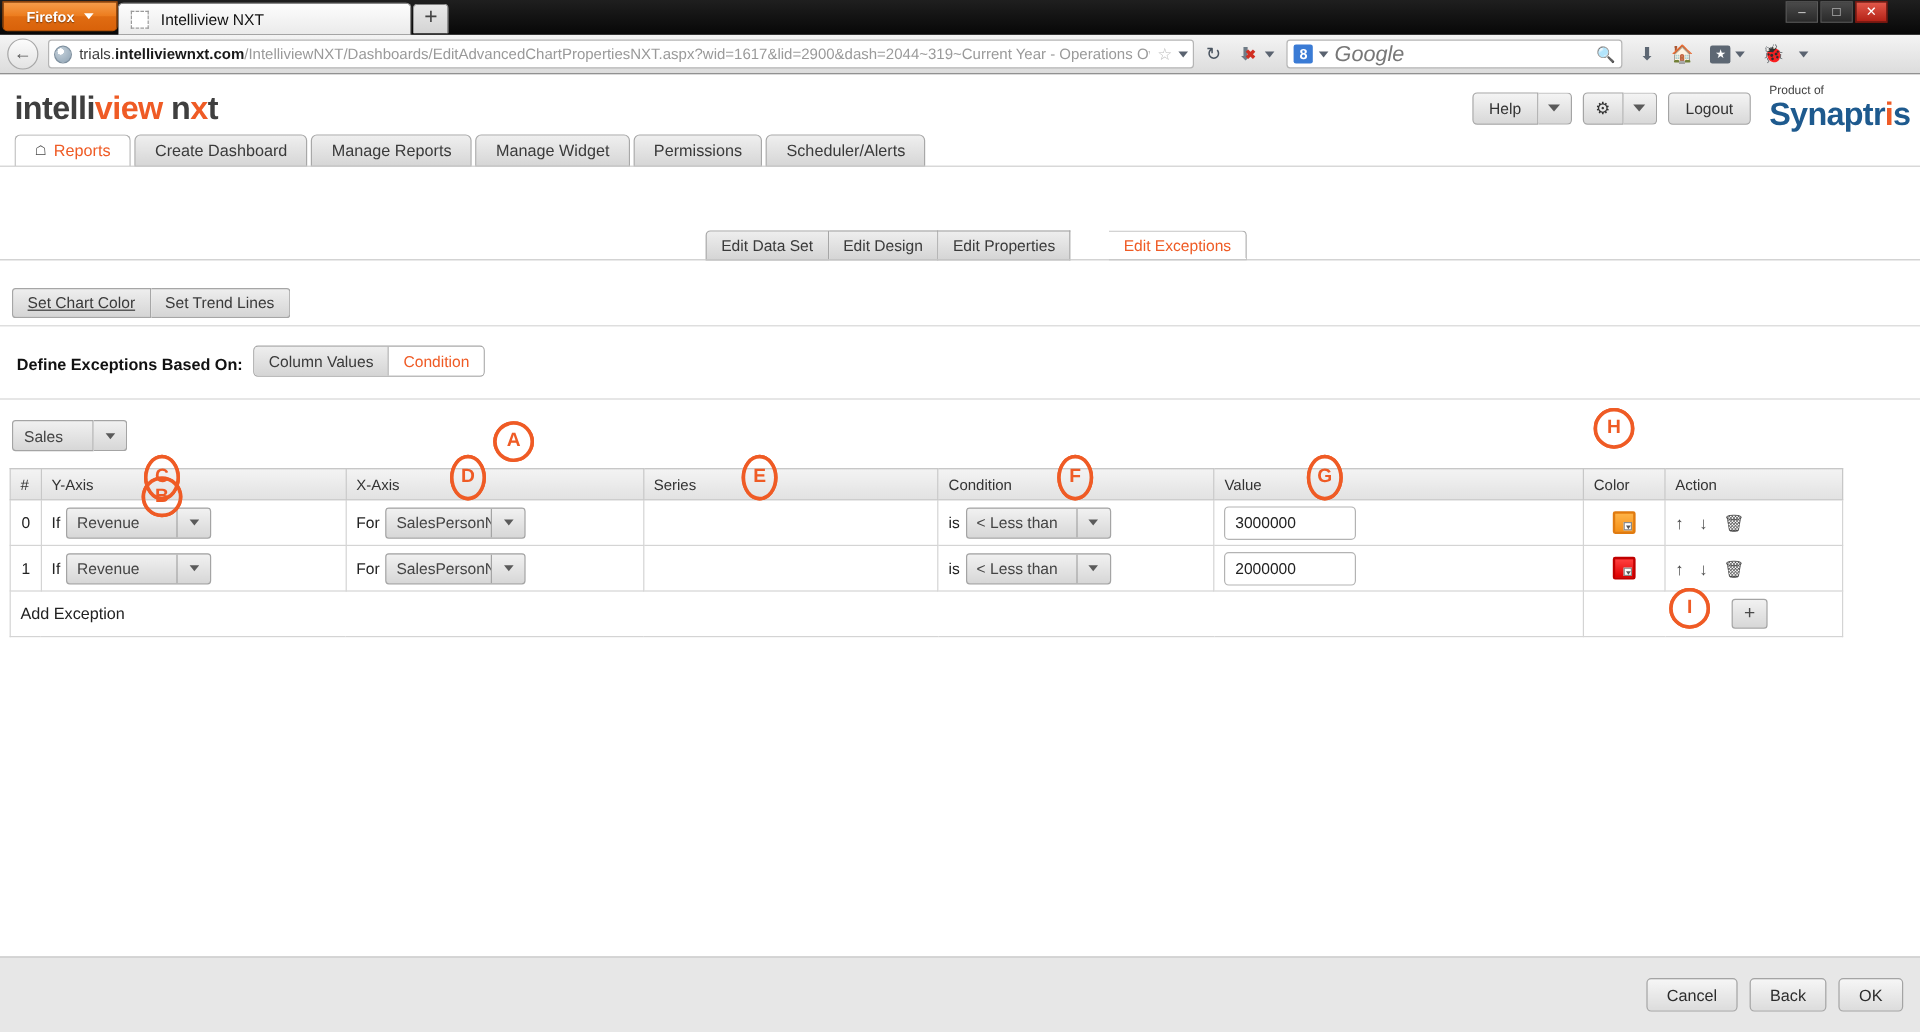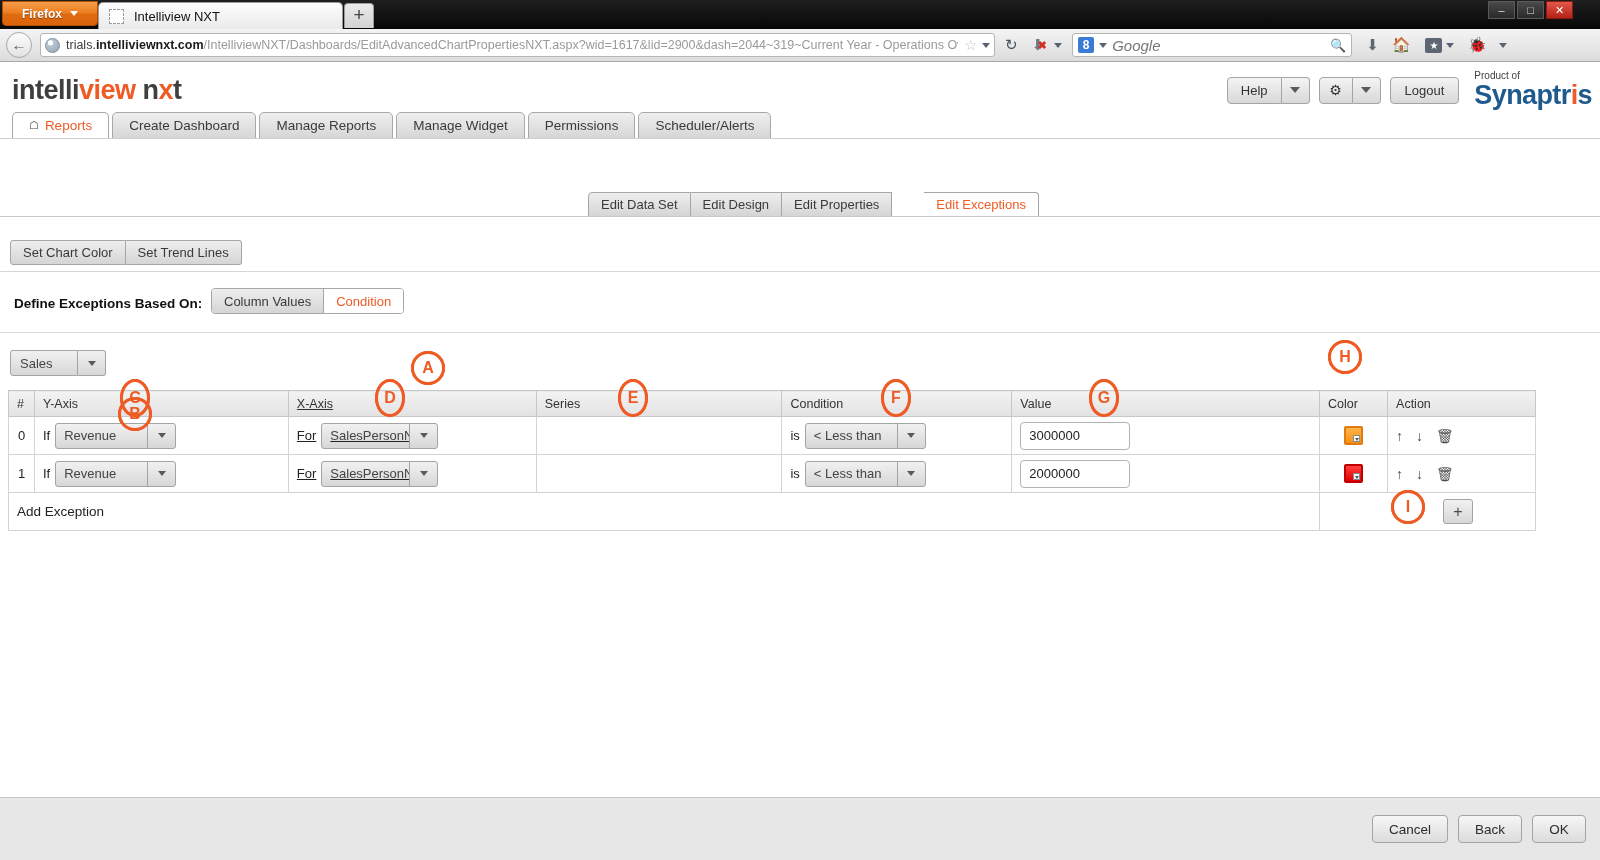--- a/index.html
+++ b/index.html
@@ -85,21 +85,21 @@
   .dl-ex { position: relative; margin-left: 14px; color: #6f7b86; font-size: 15px; }
   .dl-ex .x { position: absolute; left: 6px; top: 3px; color: #d12f22; font-size: 11px; font-weight: bold; }
   .tiny-caret { width:0;height:0;border-left:4px solid transparent;border-right:4px solid transparent;border-top:5px solid #5a6370; }
   .searchbar {
     width: 280px; height: 24px; margin-left: 10px; background: #fff;
     border: 1px solid #b5b5b5; border-radius: 3px;
     display: flex; align-items: center; padding: 0 5px; gap: 5px;
   }
   .g-badge { width: 16px; height: 16px; background: #3a7bd5; color: #fff; font-size: 12px;
              font-weight: bold; text-align: center; line-height: 16px; border-radius: 2px; }
-  .search-ph { flex: 1; font-size: 15px; color: #777; font-style: italic; }
+  .search-ph { flex: 1; font-size: 18px; color: #777; font-style: italic; }
   .magnifier { color: #2a5e9e; font-size: 13px; }
   .nav-icon { margin-left: 14px; color: #5d6773; font-size: 15px; }
   .bm-icon { margin-left: 14px; width: 17px; height: 15px; background: #5d6773; border-radius: 2px;
              color: #fff; font-size: 10px; text-align: center; line-height: 15px; }
 
   
   .app { position: absolute; left: 0; top: 62px; width: 1600px; height: 798px; background: #fff; }
   .logo { position: absolute; left: 12px; top: 13px; font-size: 27px; font-weight: bold; letter-spacing: -0.5px; }
   .logo .dark { color: #3f3f3f; }
   .logo .orange { color: #ef5b25; }
@@ -153,21 +153,21 @@
   .subtab.active { background: #fff; color: #ef5b25; }
   .subtabs-rule { position: absolute; left: 0; top: 154px; width: 1600px; height: 1px; background: #c9c9c9; }
 
   
   .modetabs { position: absolute; left: 10px; top: 178px; display: flex; }
   .modetab {
     height: 25px; padding: 0 12px; background: linear-gradient(#eeeeee,#d5d5d5);
     border: 1px solid #a6a6a6; border-left: none;
     display: flex; align-items: center; font-size: 13px; color: #3a3a3a;
   }
-  .modetab:first-child { border-left: 1px solid #a6a6a6; border-radius: 3px 0 0 3px; }
+  .modetab:first-child { border-left: 1px solid #a6a6a6; border-radius: 3px 0 0 3px; text-decoration: underline; }
   .modetab:last-child { border-radius: 0 3px 3px 0; }
   .modetab.active { background: #fff; color: #ef5b25; }
   .rule-a { position: absolute; left: 0; top: 209px; width: 1600px; height: 1px; background: #d6d6d6; }
 
   
   .define-row { position: absolute; left: 0; top: 222px; width: 1600px; height: 45px; }
   .define-label { position: absolute; left: 14px; top: 12px; font-size: 13.5px; font-weight: bold; color: #111; }
   .toggle-group { position: absolute; left: 211px; top: 4px; display: flex; height: 26px;
                   border: 1px solid #a6a6a6; border-radius: 4px; overflow: hidden; }
   .toggle-opt {
@@ -210,21 +210,21 @@
     background: linear-gradient(#f3f3f3,#e2e2e2); border: 1px solid #c7c7c7;
     font-size: 12.5px; font-weight: normal; color: #333; text-align: left;
     padding: 5px 8px; height: 26px;
   }
   .exc-table td {
     border: 1px solid #d4d4d4; background: #fff; padding: 4px 8px; height: 38px;
     font-size: 13px; color: #222; vertical-align: middle;
   }
   .col-num   { width: 26px; text-align: center; }
   .col-y     { width: 254px; }
-  .col-x     { width: 248px; text-decoration: underline; }
+  .col-x     { width: 248px; }
   .col-ser   { width: 246px; }
   .col-cond  { width: 230px; }
   .col-val   { width: 308px; }
   .col-color { width: 68px; text-align: center; }
   .col-act   { width: 148px; }
 
   .inline-lbl { font-size: 13px; color: #222; margin-right: 5px; }
   .cell-flex { display: flex; align-items: center; }
   .dd {
     display: inline-flex; height: 26px; border: 1px solid #a4a4a4; border-radius: 3px;

